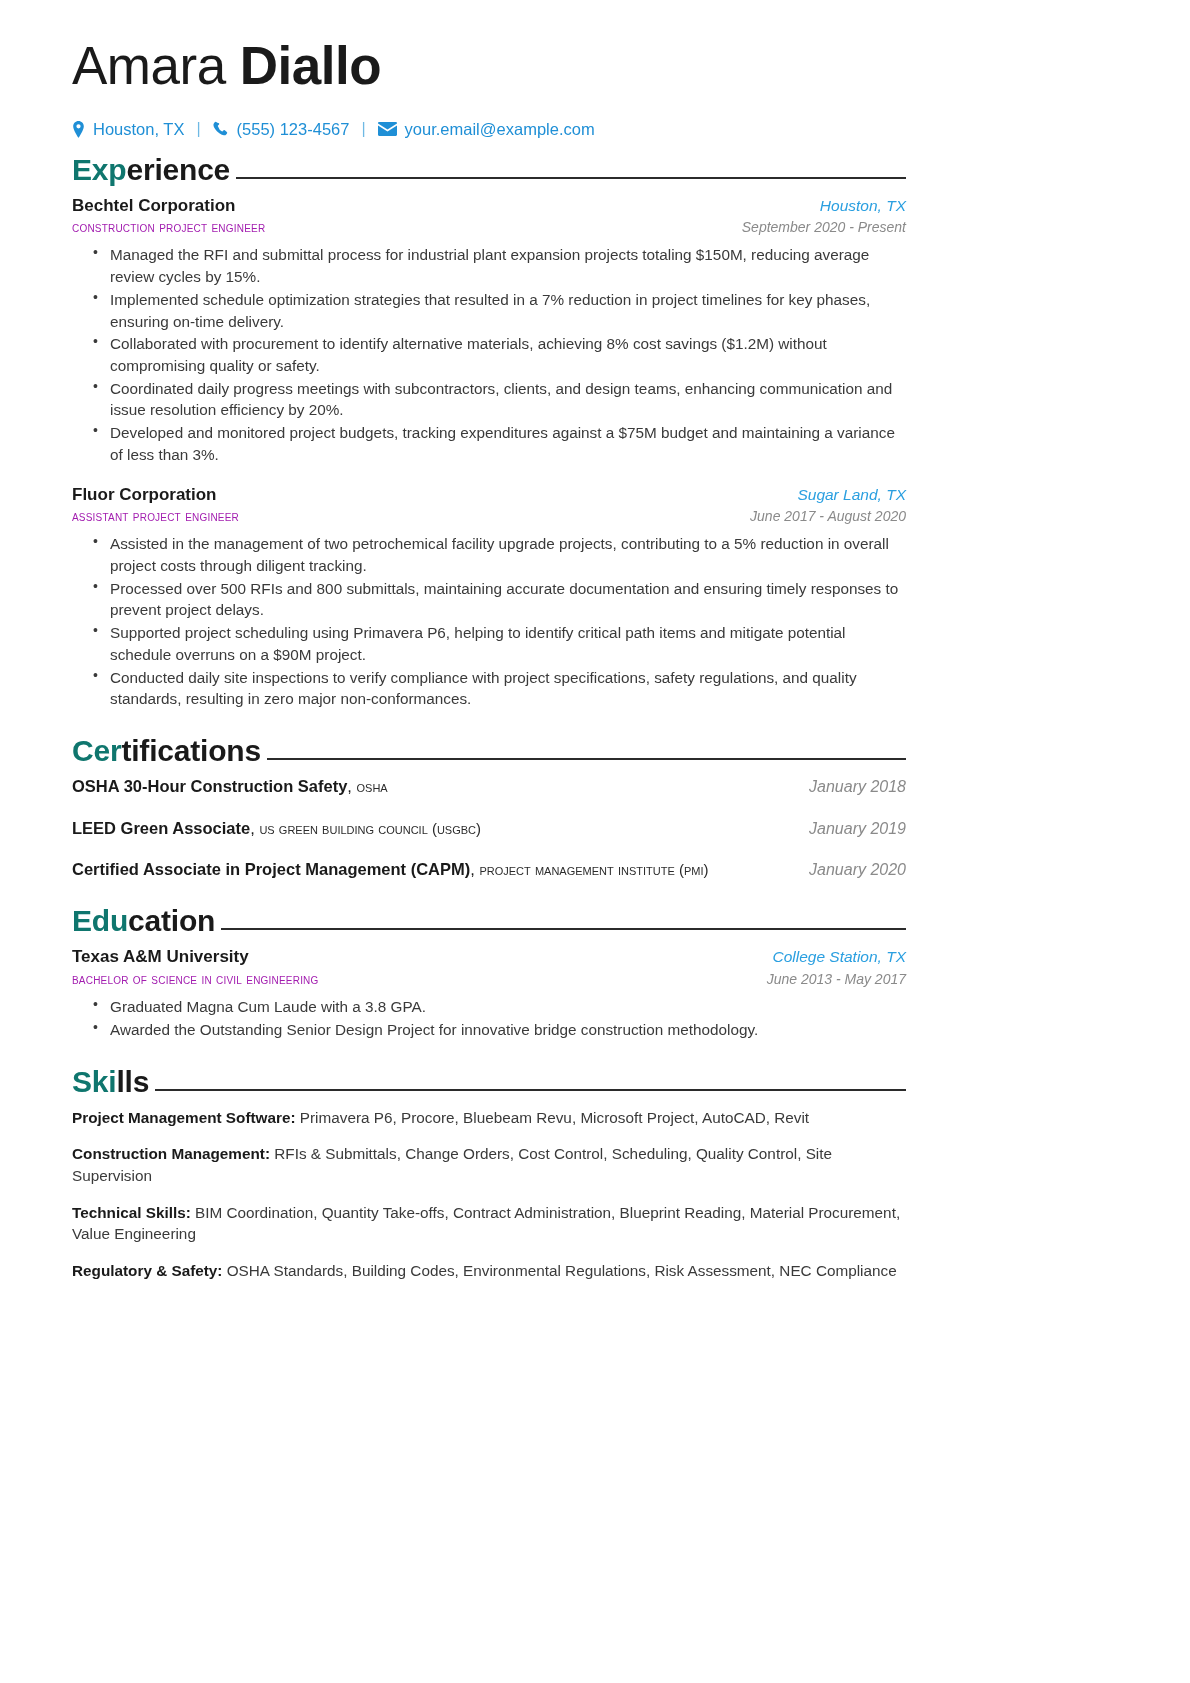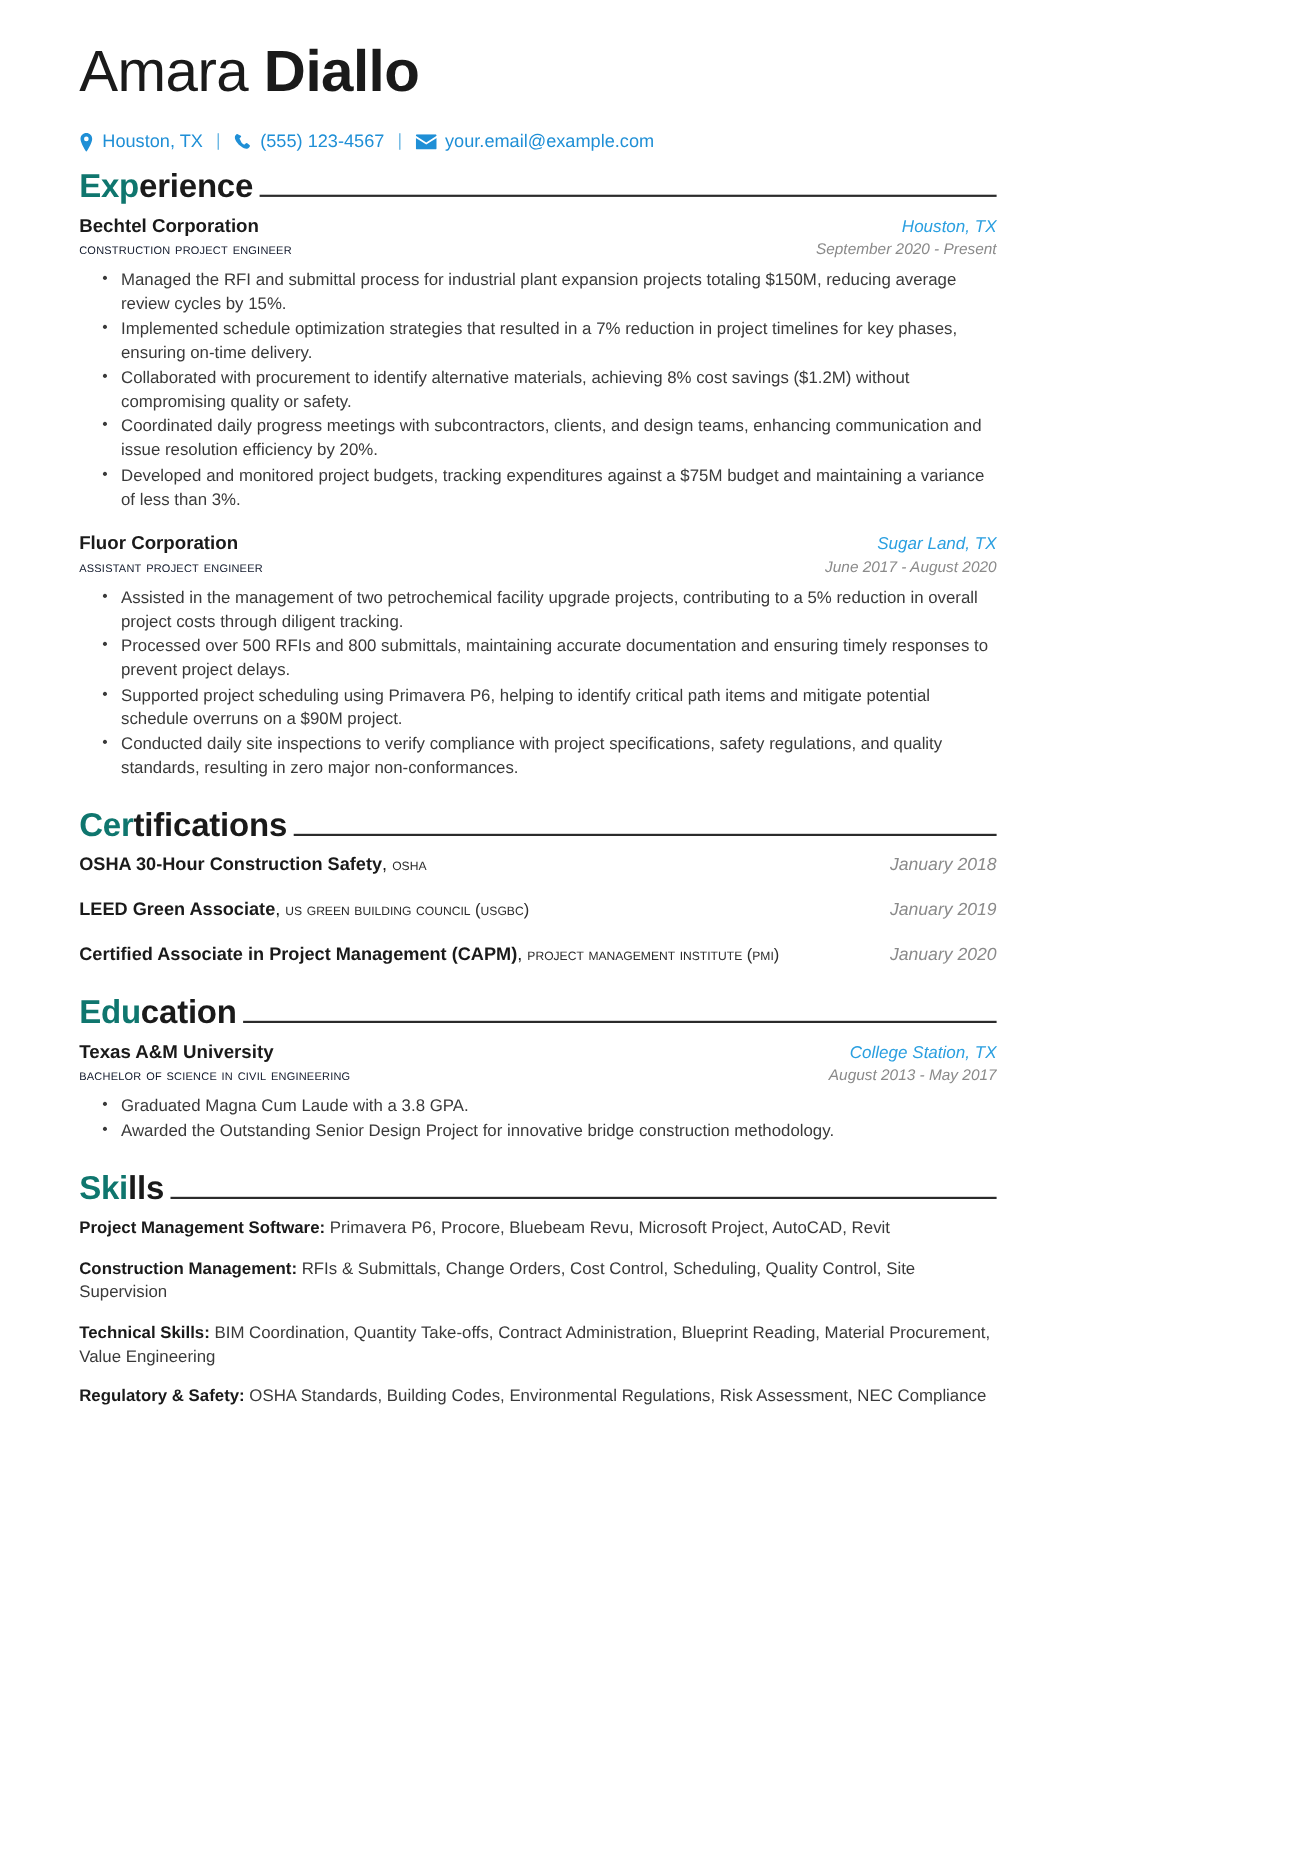--- a/index.html
+++ b/index.html
@@ -106,21 +106,21 @@
   }
   .entry-sub {
     display: flex;
     justify-content: space-between;
     align-items: baseline;
     gap: 20px;
     margin-top: 2px;
   }
   .entry-role {
     font-size: 14.5px;
-    color: #0f172a;
+    color: #a21caf;
     font-variant: small-caps;
     text-transform: lowercase;
     letter-spacing: 0.2px;
     line-height: 1.25;
   }
   .entry-date {
     font-size: 14px;
     font-style: italic;
     color: #8a8a8a;
     white-space: nowrap;
@@ -306,21 +306,21 @@
       <div class="section-rule"></div>
     </div>
 
     <div class="entry">
       <div class="entry-top">
         <div class="entry-org">Texas A&amp;M University</div>
         <div class="entry-loc">College Station, TX</div>
       </div>
       <div class="entry-sub">
         <div class="entry-role">Bachelor of Science in Civil Engineering</div>
-        <div class="entry-date">August 2013 - May 2017</div>
+        <div class="entry-date">June 2013 - May 2017</div>
       </div>
       <ul class="bullets edu-bullets">
         <li>Graduated Magna Cum Laude with a 3.8 GPA.</li>
         <li>Awarded the Outstanding Senior Design Project for innovative bridge construction methodology.</li>
       </ul>
     </div>
   </div>
 
   <div class="section section-skills">
     <div class="section-head">

